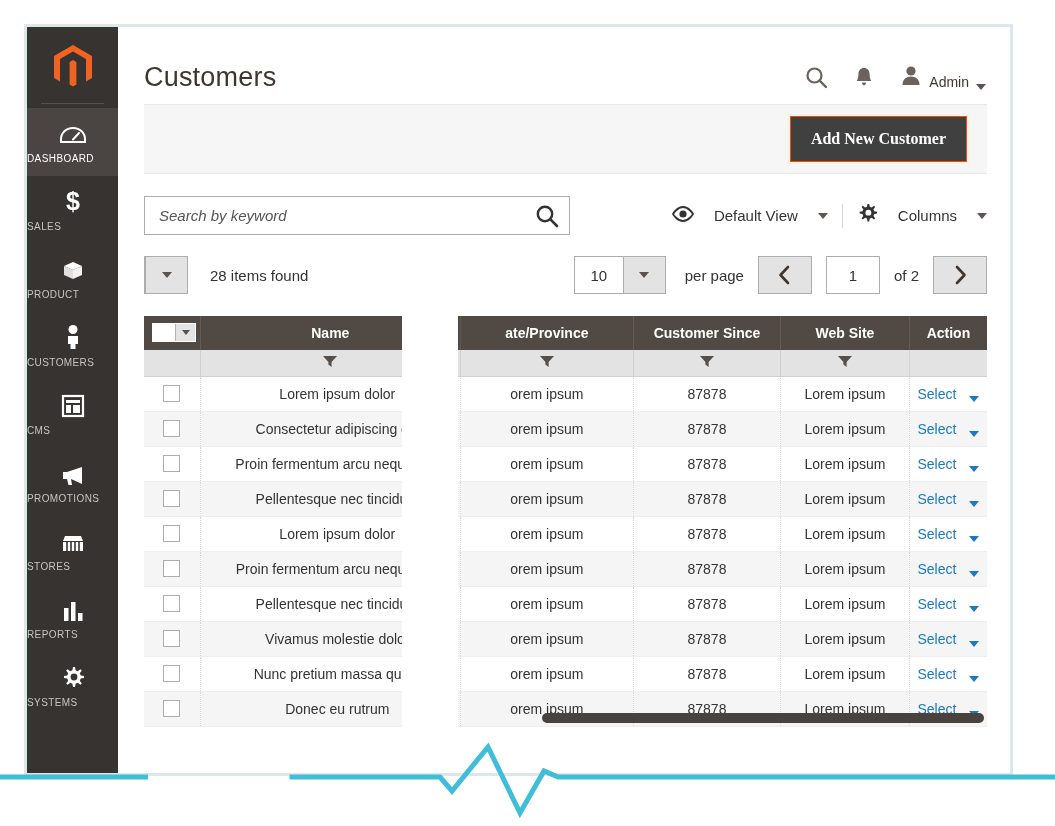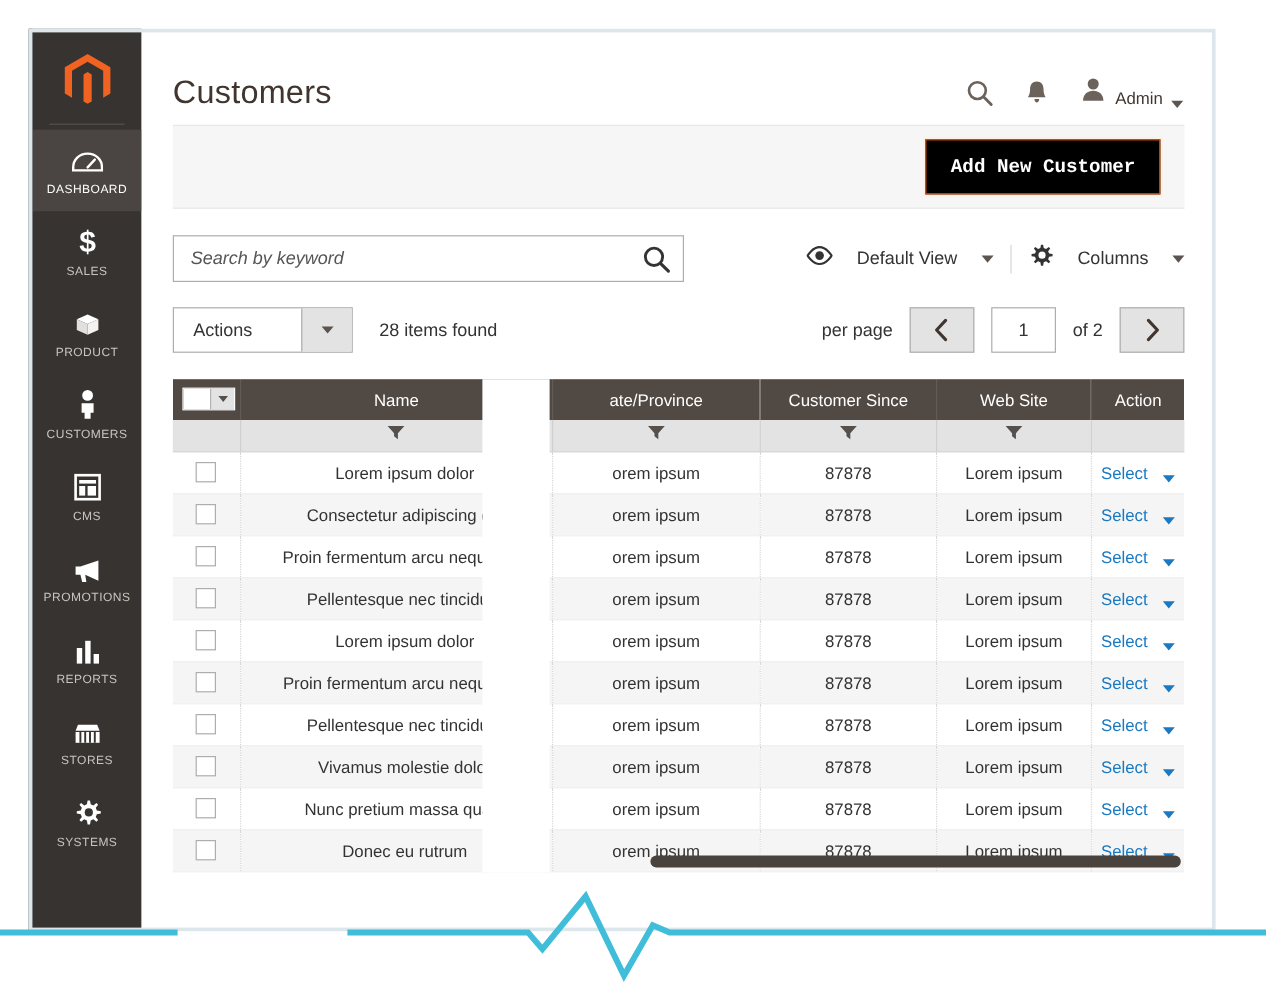--- a/index.html
+++ b/index.html
@@ -30,21 +30,21 @@
     background: #373330;
     border-left: 3px solid #45525b;
   }
   .logo-cell {
     height: 80px; display: flex; align-items: center; justify-content: center;
     border-bottom: 1px solid #55504c;
     margin: 0 14px; padding-top: 6px;
   }
   .nav-list { padding-top: 4px; }
   .nav-item {
-    display: flex; flex-direction: column; align-items: center; justify-content: center;
+    display: flex; flex-direction: column; justify-content: center;
     height: 68px; cursor: pointer; position: relative;
   }
   .nav-item.active { background: #4a4542; }
   .nav-icon { height: 26px; display: flex; align-items: flex-end; justify-content: center; }
   .nav-label {
     margin-top: 7px; font-size: 10px; color: #c8c4c0;
     letter-spacing: .4px; font-weight: 400; white-space: nowrap;
   }
   .nav-item.active .nav-label { color: #ffffff; }
 
@@ -69,23 +69,23 @@
     border-right: 5px solid transparent; border-top: 6px solid #5c5450;
   }
 
   
   .action-bar {
     margin: 0 26px; height: 70px; background: #f6f6f6;
     border-top: 1px solid #e8e8e8; border-bottom: 1px solid #e8e8e8;
     display: flex; align-items: center; justify-content: flex-end; padding-right: 20px;
   }
   .btn-primary {
-    background: #000000; color: #fff; border: 1px solid #eb5202;
+    background: #404040; color: #fff; border: 1px solid #eb5202;
     font-size: 16px; font-weight: bold; padding: 13px 20px;
-    cursor: pointer; font-family: Liberation Mono, monospace;
+    cursor: pointer; font-family: Liberation Serif, serif;
     box-shadow: 0 0 0 2px #fdf0e6;
   }
 
   
   .search-row {
     margin: 22px 26px 0 26px; display: flex; align-items: center;
     justify-content: space-between;
   }
   .search-wrap {
     position: relative; width: 426px; height: 39px;
@@ -140,21 +140,21 @@
     width: 54px; height: 38px; border: 1px solid #adadad; background: #fff;
     text-align: center; font-size: 15px; color: #333; outline: none;
     font-family: "Liberation Sans", sans-serif;
   }
   .pg-of { font-size: 15px; color: #333; }
 
   
   .grid-wrap { margin: 22px 26px 0 26px; position: relative; }
   table.grid { width: 100%; border-collapse: collapse; table-layout: fixed; }
   table.grid thead th {
-    background: #514943; color: #ffffff; font-size: 14px; font-weight: normal;
+    background: #514943; color: #ffffff; font-size: 14px; font-weight: bold;
     height: 34px; text-align: center; padding: 0 8px;
     border-right: 1px solid #655a53; white-space: nowrap; overflow: hidden;
   }
   table.grid thead th:last-child { border-right: 0; }
   th.col-cb { width: 56px; }
   th.col-name { width: 258px; text-align: left; padding-left: 14px; }
   th.col-state { width: 172px; }
   th.col-since { width: 146px; }
   th.col-site { width: 128px; }
   th.col-action { width: 77px; }
@@ -277,38 +277,38 @@
         <span class="nav-icon">
           <svg width="26" height="22" viewBox="0 0 26 22">
             <path d="M3 8 L3 15 L7 15 L8.5 21 L12 21 L11 15 L22 20 L22 3 L7 8 Z" fill="#ffffff"></path>
           </svg>
         </span>
         <span class="nav-label">PROMOTIONS</span>
       </div>
 
       <div class="nav-item">
         <span class="nav-icon">
+          <svg width="26" height="20" viewBox="0 0 26 20">
+            <path d="M3 7 L5 2 L21 2 L23 7 Z" fill="#ffffff"></path>
+            <rect x="3" y="8" width="20" height="9" fill="#ffffff"></rect>
+            <path d="M7 8 L7 17 M11 8 L11 17 M15 8 L15 17 M19 8 L19 17" stroke="#373330" stroke-width="1.6"></path>
+          </svg>
+        </span>
+        <span class="nav-label">STORES</span>
+      </div>
+
+      <div class="nav-item">
+        <span class="nav-icon">
           <svg width="24" height="22" viewBox="0 0 24 22">
             <rect x="3" y="8" width="4.5" height="13" fill="#ffffff"></rect>
             <rect x="10" y="2" width="4.5" height="19" fill="#ffffff"></rect>
             <rect x="17" y="13" width="4.5" height="8" fill="#ffffff"></rect>
           </svg>
         </span>
         <span class="nav-label">REPORTS</span>
-      </div>
-
-      <div class="nav-item">
-        <span class="nav-icon">
-          <svg width="26" height="20" viewBox="0 0 26 20">
-            <path d="M3 7 L5 2 L21 2 L23 7 Z" fill="#ffffff"></path>
-            <rect x="3" y="8" width="20" height="9" fill="#ffffff"></rect>
-            <path d="M7 8 L7 17 M11 8 L11 17 M15 8 L15 17 M19 8 L19 17" stroke="#373330" stroke-width="1.6"></path>
-          </svg>
-        </span>
-        <span class="nav-label">STORES</span>
       </div>
 
       <div class="nav-item">
         <span class="nav-icon">
           <svg width="24" height="24" viewBox="0 0 24 24">
             <path d="M12 1 L14 1 L14.6 4.3 L16.8 5.2 L19.4 3.2 L20.8 4.6 L18.8 7.2 L19.7 9.4 L23 10 L23 12 L19.7 12.6 L18.8 14.8 L20.8 17.4 L19.4 18.8 L16.8 16.8 L14.6 17.7 L14 21 L12 21 L11.4 17.7 L9.2 16.8 L6.6 18.8 L5.2 17.4 L7.2 14.8 L6.3 12.6 L3 12 L3 10 L6.3 9.4 L7.2 7.2 L5.2 4.6 L6.6 3.2 L9.2 5.2 L11.4 4.3 Z" fill="#ffffff"></path>
             <circle cx="13" cy="11" r="3.4" fill="#373330"></circle>
           </svg>
         </span>
         <span class="nav-label">SYSTEMS</span>
@@ -382,28 +382,33 @@
           </span>
           <span class="view-ctrl-label">Columns</span>
           <span class="caret-dark"></span>
         </span>
       </div>
     </div>
 
     <div class="grid-controls">
       <div class="left-controls">
         <div class="select-box">
-          <span class="sb-value">Actions</span>
           <span class="sb-arrow">
             <span class="caret-dark"></span>
           </span>
         </div>
         <span class="items-found">28 items found</span>
       </div>
       <div class="right-controls">
+        <div class="perpage-box">
+          <span class="pp-value">10</span>
+          <span class="pp-arrow">
+            <span class="caret-dark"></span>
+          </span>
+        </div>
         <span class="perpage-label">per page</span>
         <span class="pg-btn">
           <svg width="15" height="20" viewBox="0 0 15 20">
             <path d="M11 2 L3.5 10 L11 18" fill="none" stroke="#41362f" stroke-width="2.6" stroke-linecap="round" stroke-linejoin="round"></path>
           </svg>
         </span>
         <input class="pg-input" type="text" value="1" style="">
         <span class="pg-of">
           <span>of</span>&nbsp;<span>2</span>
         </span>

